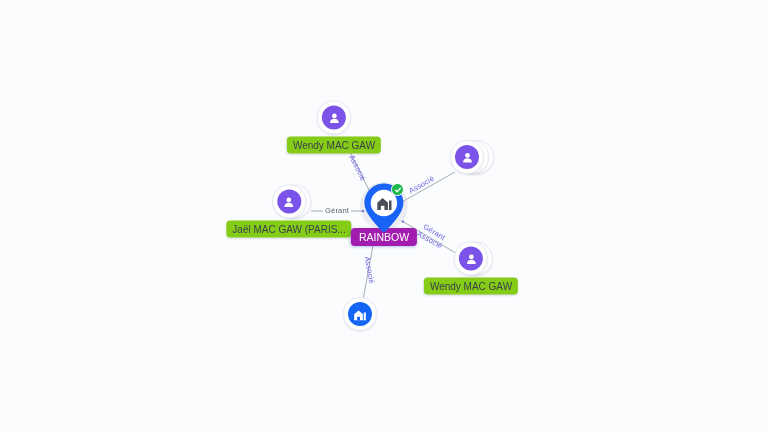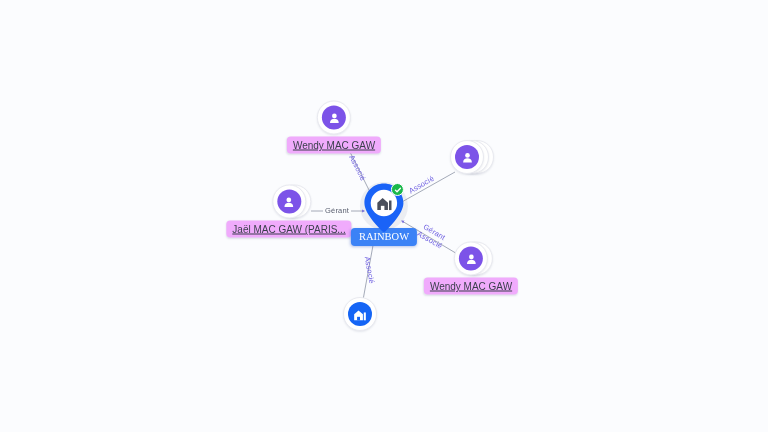--- a/index.html
+++ b/index.html
@@ -86,32 +86,31 @@
     height: 24px;
     border-radius: 50%;
     background: #1565f5;
     display: flex;
     align-items: center;
     justify-content: center;
   }
   
   .node-label {
     margin-top: 2px;
-    background: #f0abfc;
+    background: #84cc16;
     border-radius: 4px;
     padding: 2px 6px;
     font-size: 10px;
     line-height: 13px;
     color: #3a3f4c;
     white-space: nowrap;
     box-shadow: 0 1px 2px rgba(40,50,90,0.13);
     max-width: 120px;
     overflow: hidden;
     text-overflow: ellipsis;
-    text-decoration: underline;
   }
   
   .pin-node {
     position: absolute;
     transform: translate(-50%, -50%);
     display: flex;
     flex-direction: column;
     align-items: center;
   }
   .pin-halo {
@@ -152,30 +151,29 @@
     border-radius: 50%;
     background: #19b84b;
     border: 1.5px solid #ffffff;
     box-sizing: border-box;
     display: flex;
     align-items: center;
     justify-content: center;
   }
   .pin-label {
     margin-top: -6px;
-    background: #3b82f6;
+    background: #a21caf;
     color: #ffffff;
     border-radius: 4px;
     padding: 2px 8px;
     font-size: 10.5px;
     line-height: 14px;
     font-weight: 500;
     white-space: nowrap;
     box-shadow: 0 1px 3px rgba(20,60,180,0.30);
-    font-family: Liberation Serif, serif;
   }
   
   .edge-label {
     position: absolute;
     transform-origin: center center;
     font-size: 7.5px;
     line-height: 8.5px;
     color: #6b5ce0;
     white-space: nowrap;
     text-align: center;

